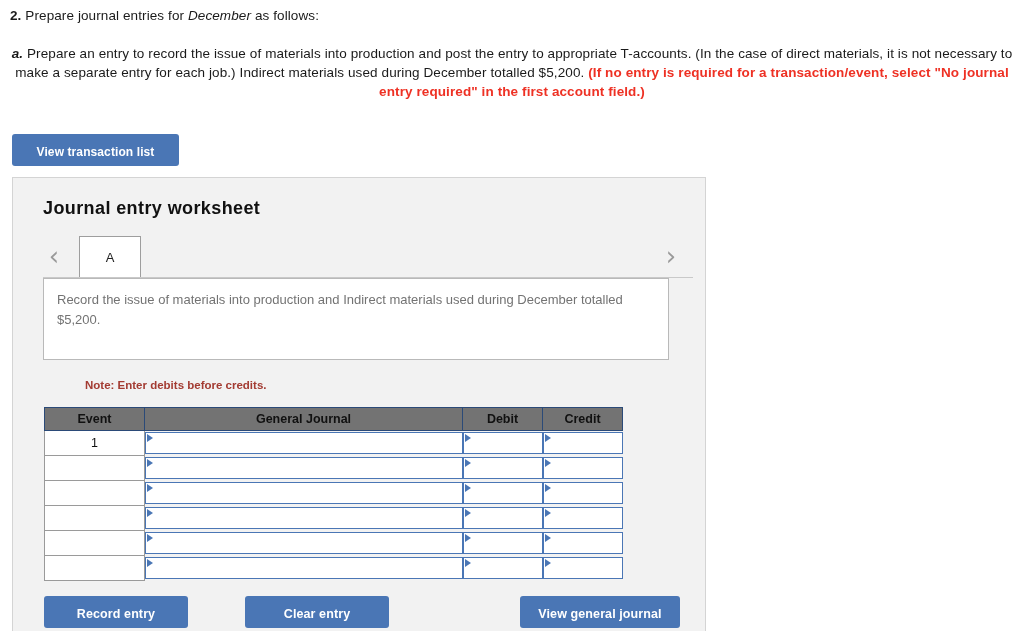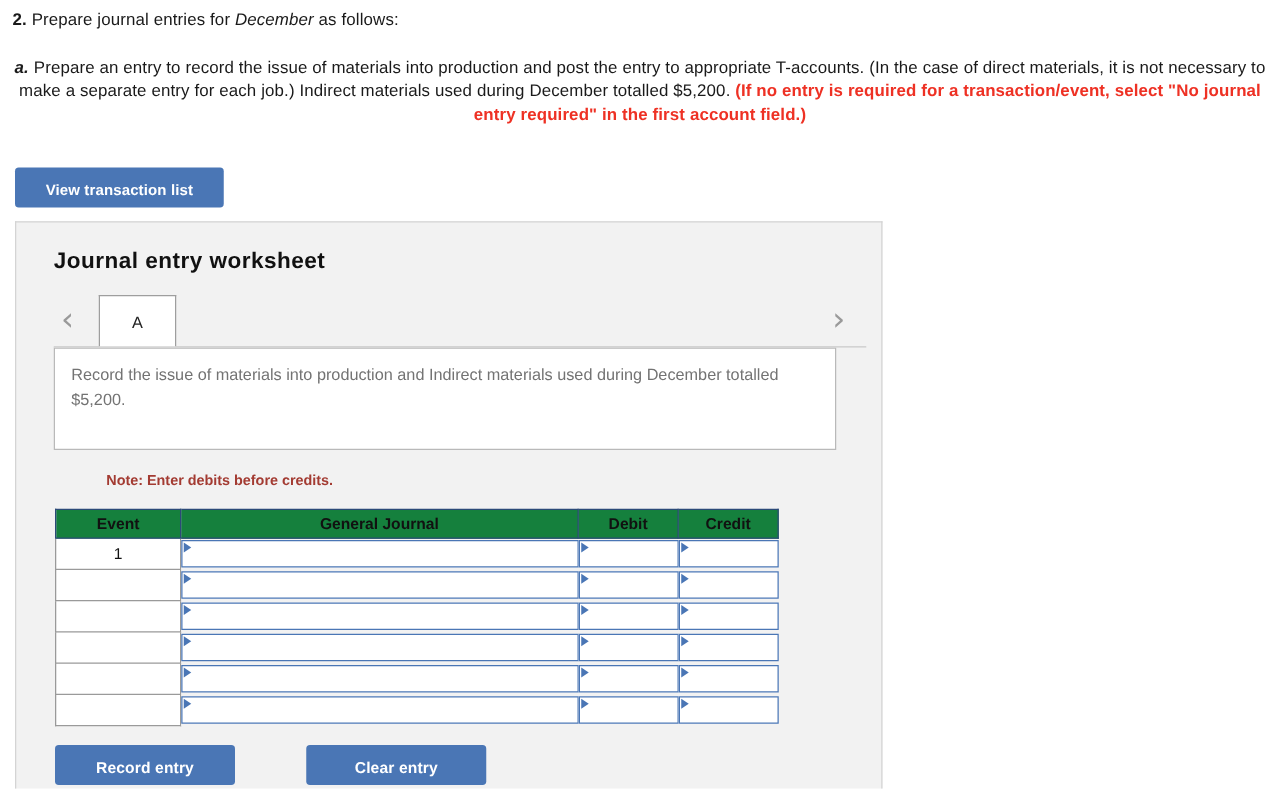--- a/index.html
+++ b/index.html
@@ -139,21 +139,21 @@
 
   
   #journal-table {
     position: absolute;
     left: 31px; top: 229px;
     width: 578px;
     border-collapse: collapse;
     table-layout: fixed;
   }
   #journal-table th {
-    background: #15803d;
+    background: #737373;
     border: 1px solid #2b4a78;
     font-size: 12.5px;
     font-weight: bold;
     color: #111111;
     height: 23px;
     text-align: center;
     padding: 0;
   }
   #journal-table td {
     padding: 0;
@@ -323,15 +323,16 @@
             </td>
           <td class="input-cell">
               <div class="cell-input"></div>
             </td>
         </tr>
       </tbody>
     </table>
 
     <button class="btn action-btn" id="record-entry-button">Record entry</button>
     <button class="btn action-btn" id="clear-entry-button">Clear entry</button>
+    <button class="btn action-btn" id="view-general-journal-btn">View general journal</button>
 
   </div>
 </div>
 
 </body></html>

